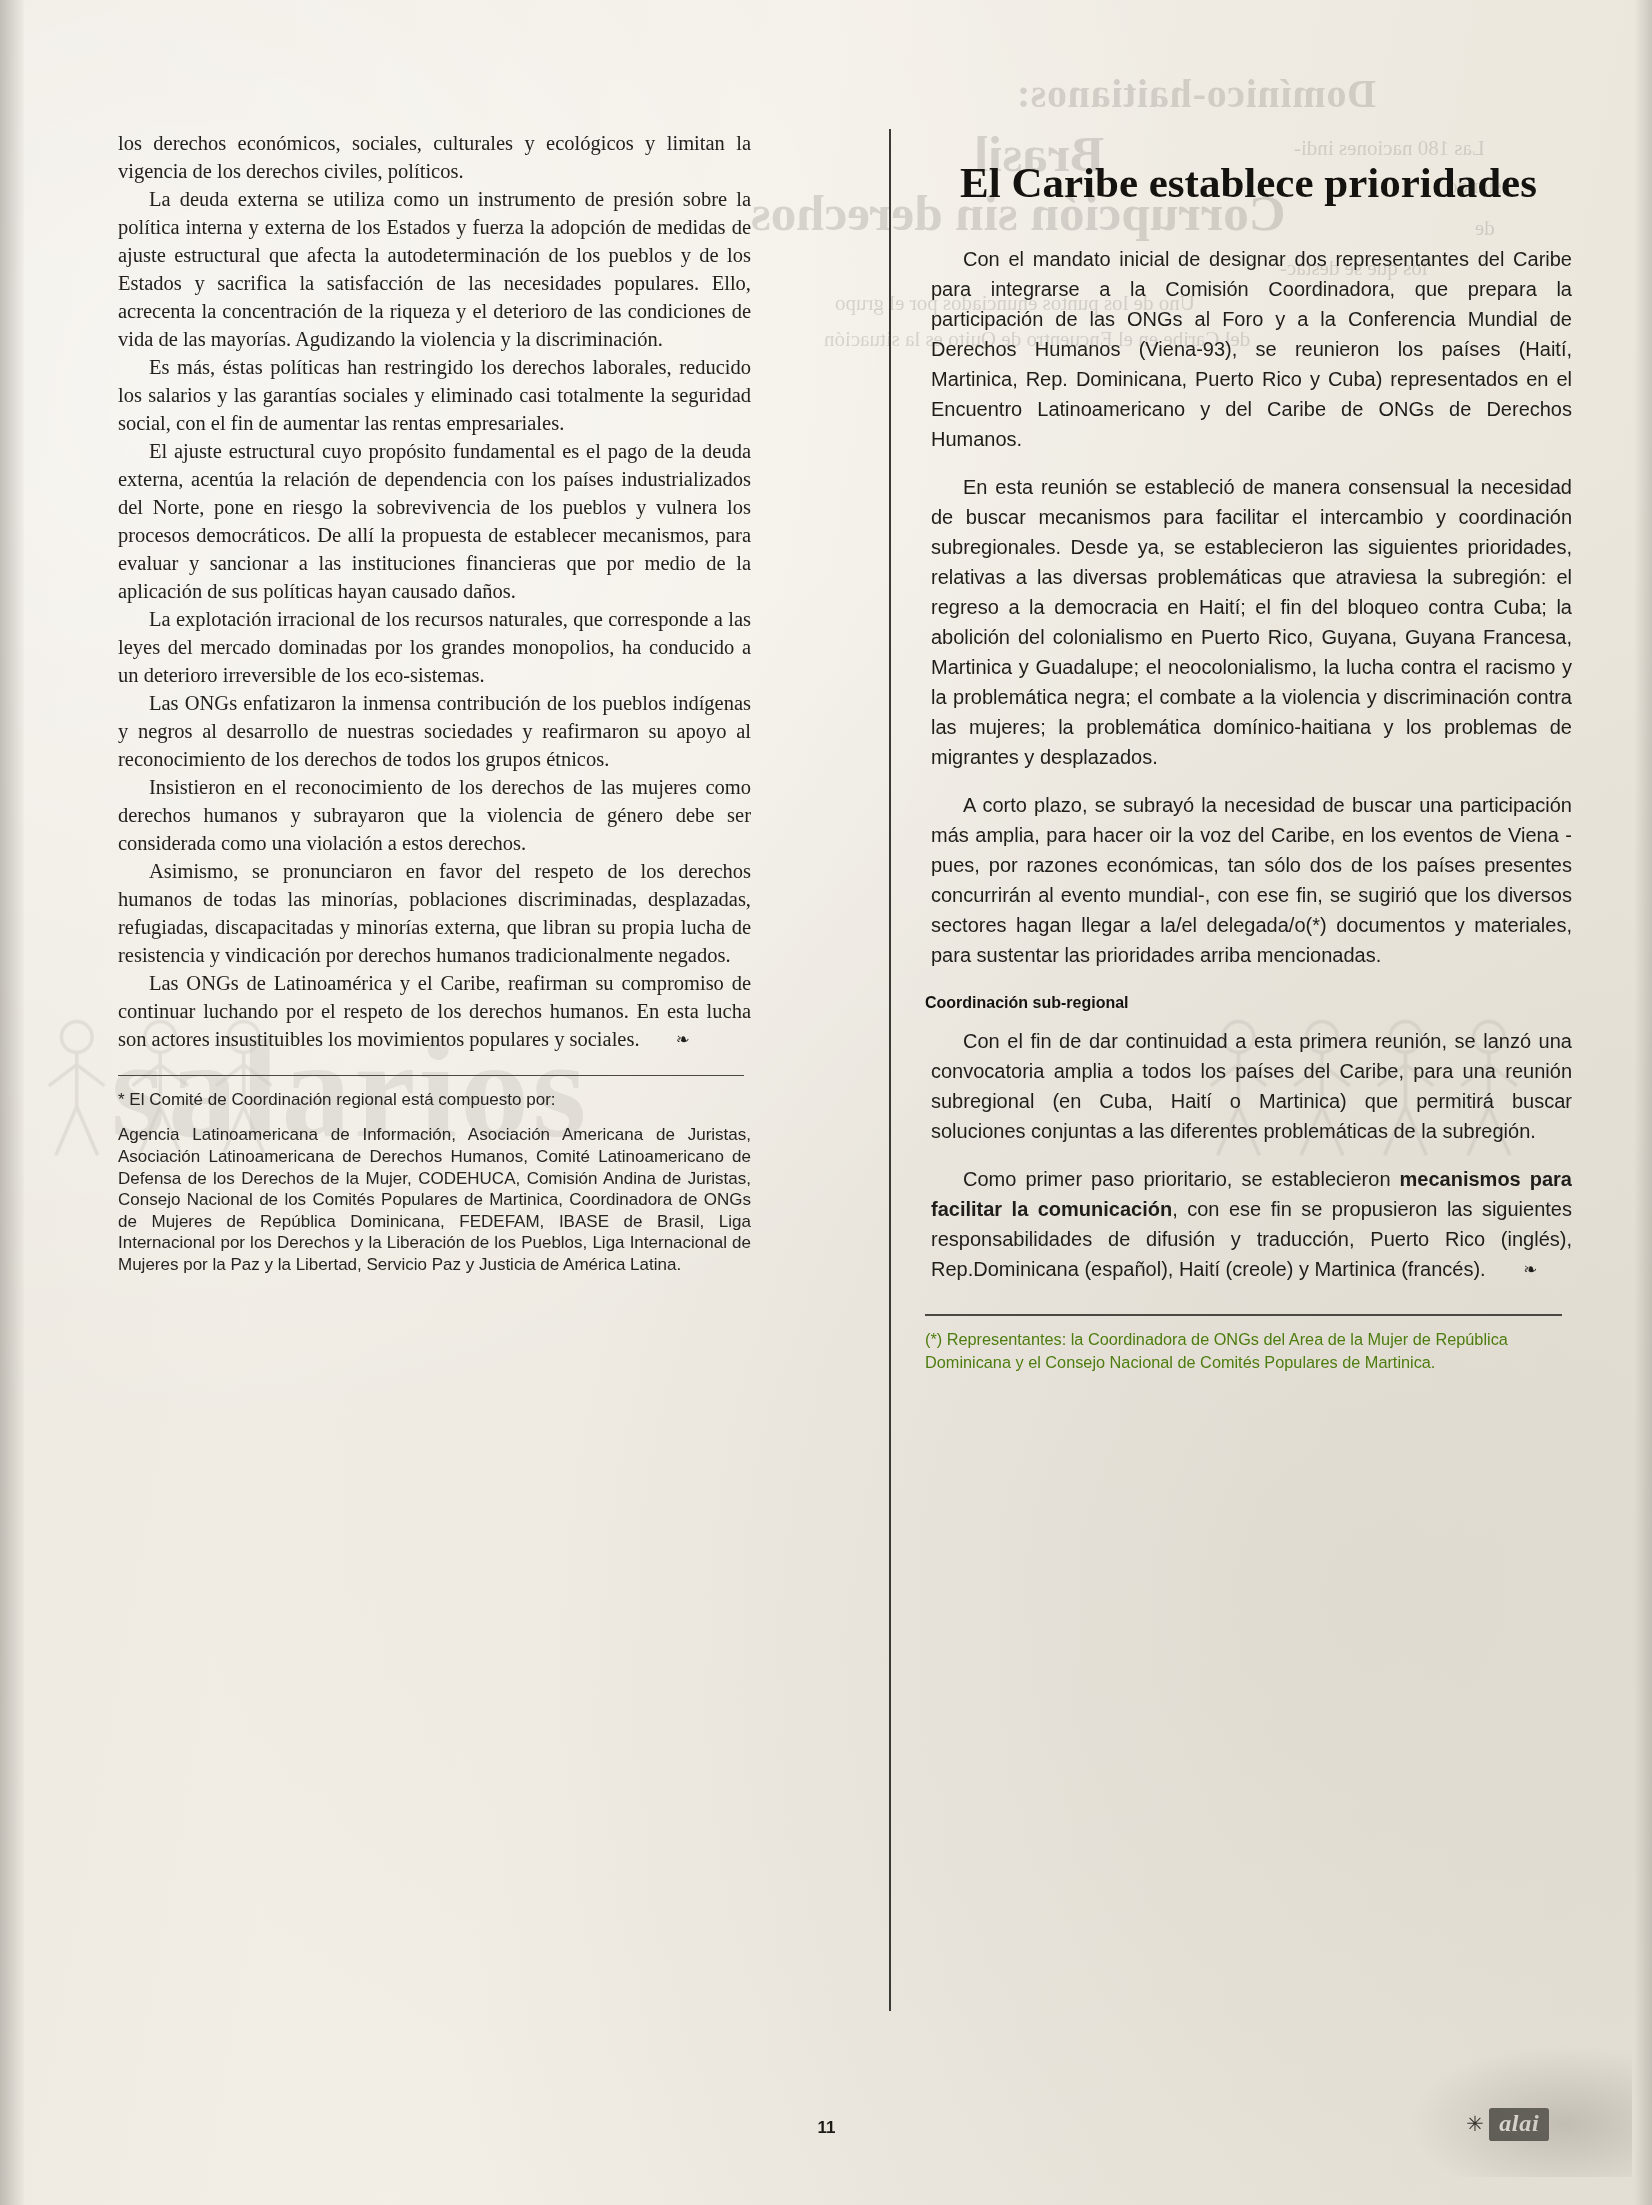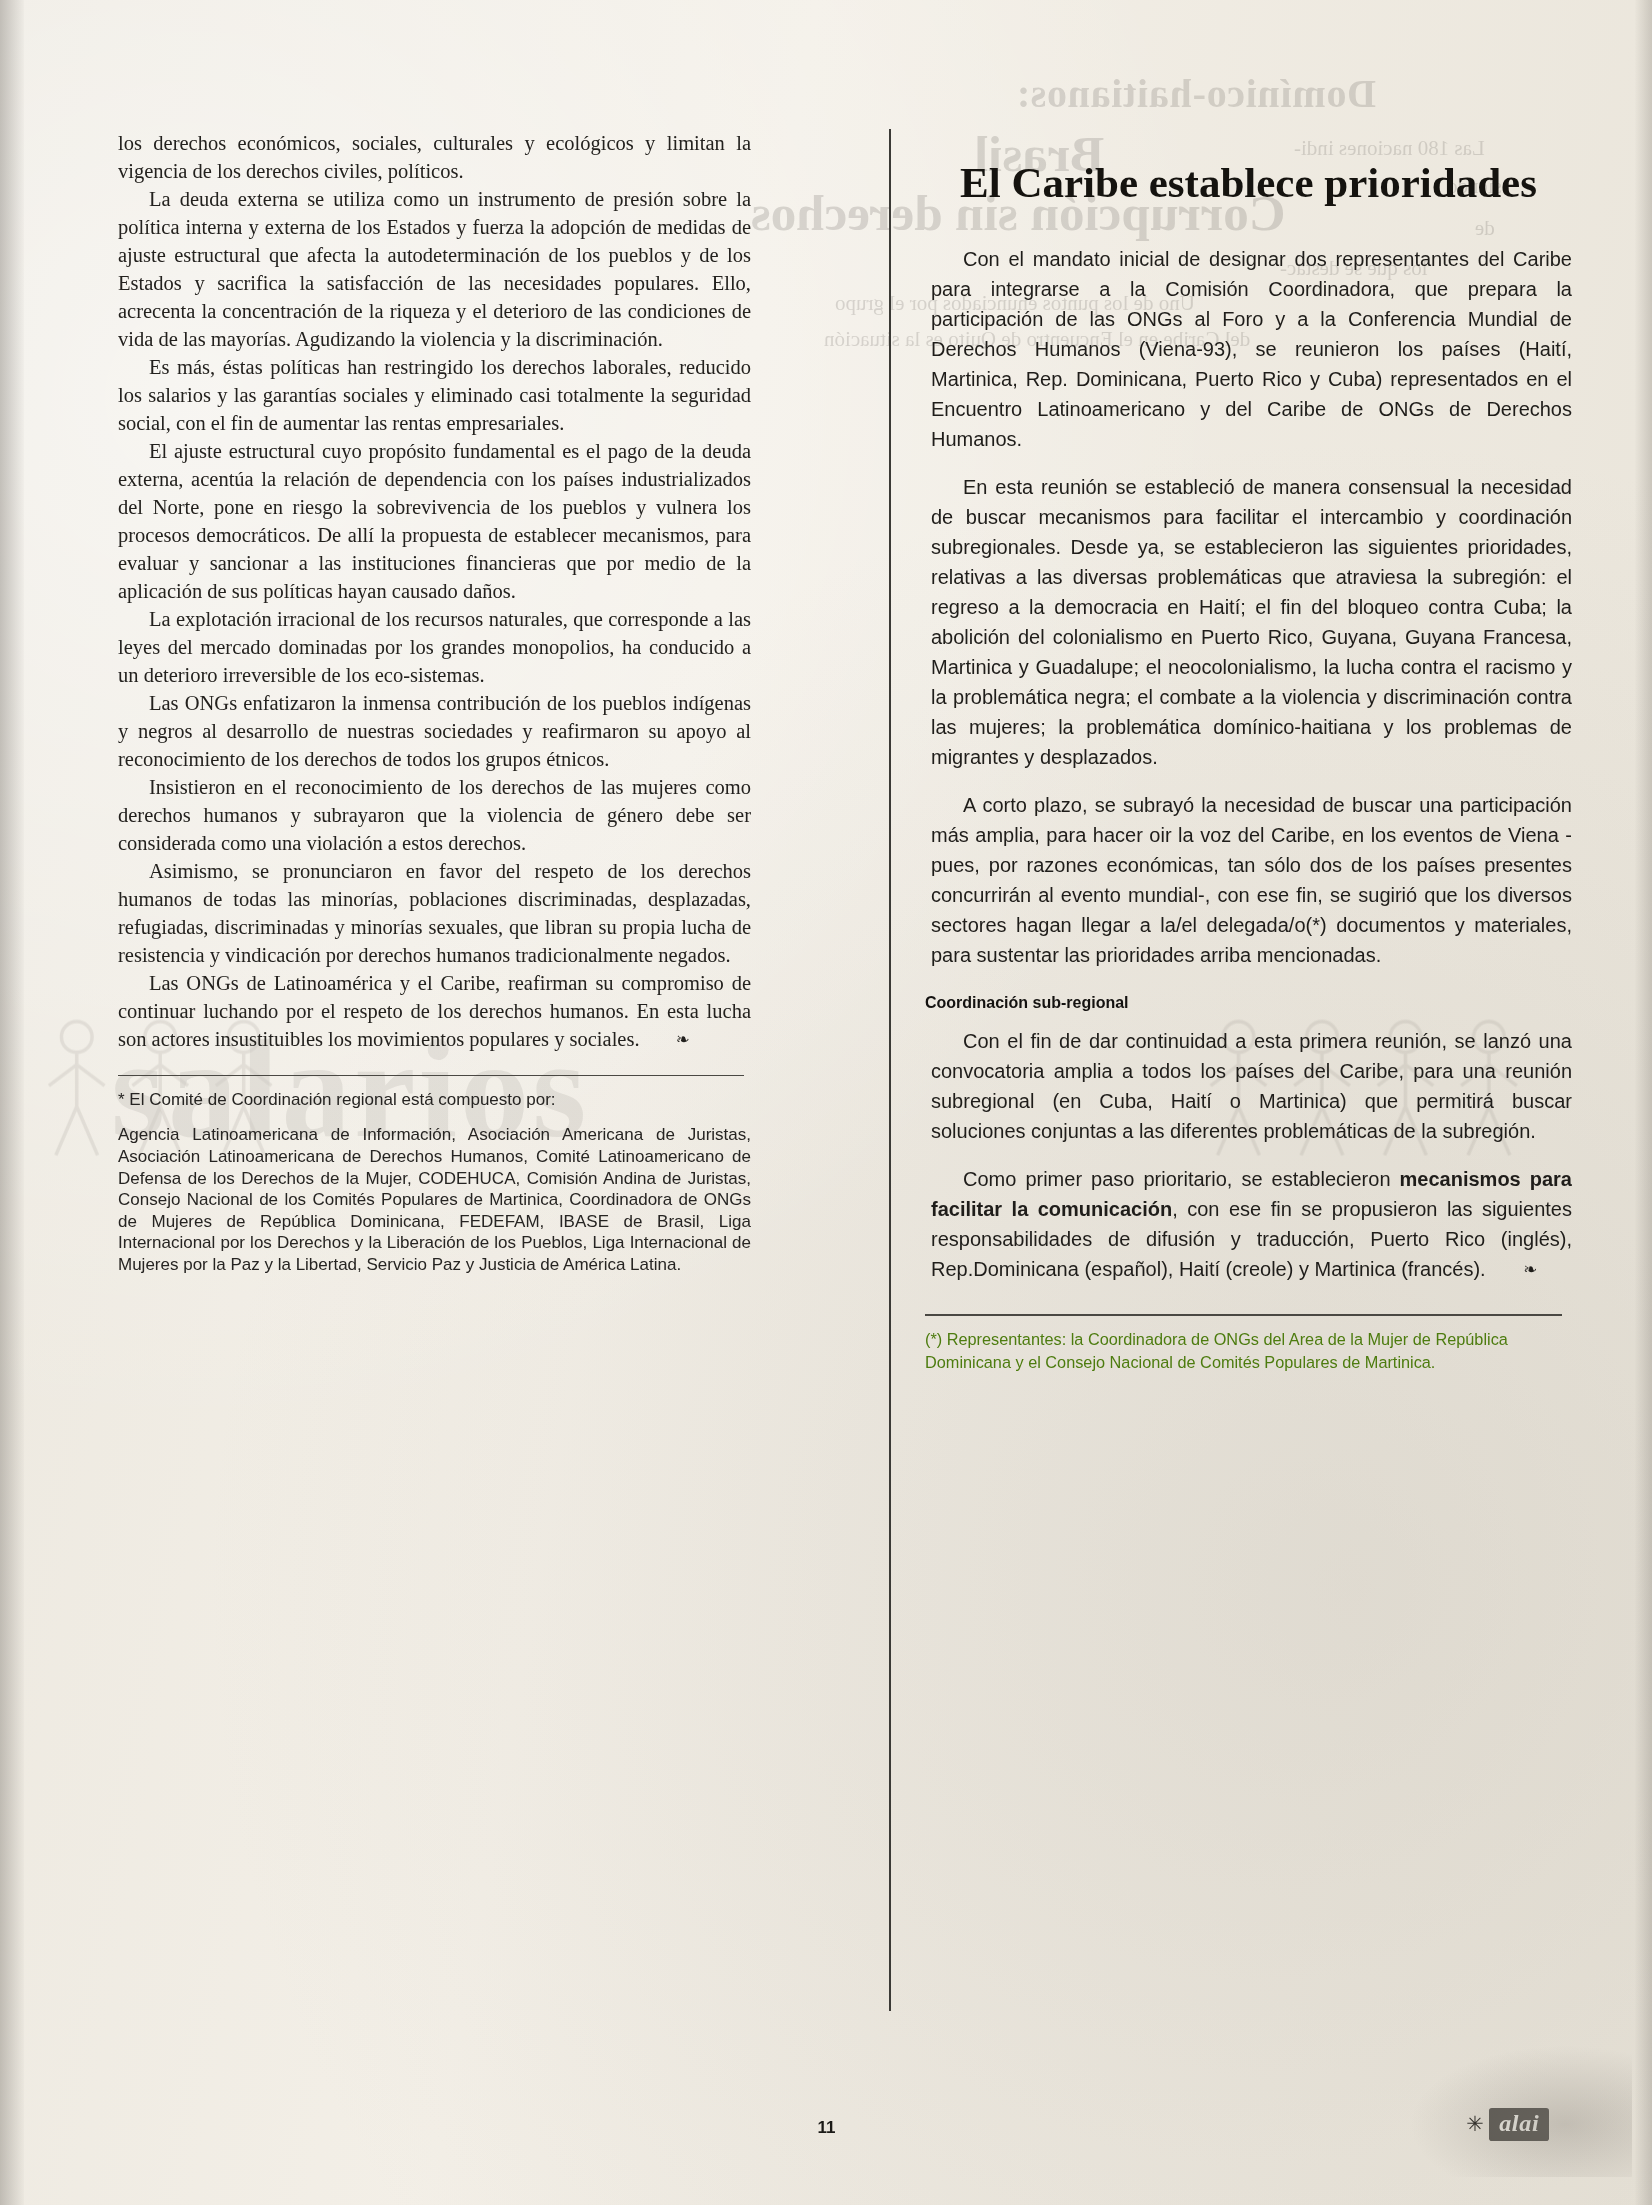--- a/index.html
+++ b/index.html
@@ -313,21 +313,21 @@
 
     <div class="col-left">
       <div class="serif-body">
         <p class="first">los derechos económicos, sociales, culturales y ecológicos y limitan la vigencia de los derechos civiles, políticos.</p>
         <p>La deuda externa se utiliza como un instrumento de presión sobre la política interna y externa de los Estados y fuerza la adopción de medidas de ajuste estructural que afecta la autodeterminación de los pueblos y de los Estados y sacrifica la satisfacción de las necesidades populares. Ello, acrecenta la concentración de la riqueza y el deterioro de las condiciones de vida de las mayorías. Agudizando la violencia y la discriminación.</p>
         <p>Es más, éstas políticas han restringido los derechos laborales, reducido los salarios y las garantías sociales y eliminado casi totalmente la seguridad social, con el fin de aumentar las rentas empresariales.</p>
         <p>El ajuste estructural cuyo propósito fundamental es el pago de la deuda externa, acentúa la relación de dependencia con los países industrializados del Norte, pone en riesgo la sobrevivencia de los pueblos y vulnera los procesos democráticos. De allí la propuesta de establecer mecanismos, para evaluar y sancionar a las instituciones financieras que por medio de la aplicación de sus políticas hayan causado daños.</p>
         <p>La explotación irracional de los recursos naturales, que corresponde a las leyes del mercado dominadas por los grandes monopolios, ha conducido a un deterioro irreversible de los eco-sistemas.</p>
         <p>Las ONGs enfatizaron la inmensa contribución de los pueblos indígenas y negros al desarrollo de nuestras sociedades y reafirmaron su apoyo al reconocimiento de los derechos de todos los grupos étnicos.</p>
         <p>Insistieron en el reconocimiento de los derechos de las mujeres como derechos humanos y subrayaron que la violencia de género debe ser considerada como una violación a estos derechos.</p>
-        <p>Asimismo, se pronunciaron en favor del respeto de los derechos humanos de todas las minorías, poblaciones discriminadas, desplazadas, refugiadas, discriminadas y minorías sexuales, que libran su propia lucha de resistencia y vindicación por derechos humanos tradicionalmente negados.</p>
+        <p>Asimismo, se pronunciaron en favor del respeto de los derechos humanos de todas las minorías, poblaciones discriminadas, desplazadas, refugiadas, discapacitadas y minorías externa, que libran su propia lucha de resistencia y vindicación por derechos humanos tradicionalmente negados.</p>
         <p><span>Las ONGs de Latinoamérica y el Caribe, reafirman su compromiso de continuar luchando por el respeto de los derechos humanos. En esta lucha son actores insustituibles los movimientos populares y sociales.</span> <span class="endmark">❧</span></p>
       </div>
 
       <div class="footnote-rule"></div>
       <div class="footnote">
         <div class="fn-head">* El Comité de Coordinación regional está compuesto por:</div>
         <div>Agencia Latinoamericana de Información, Asociación Americana de Juristas, Asociación Latinoamericana de Derechos Humanos, Comité Latinoamericano de Defensa de los Derechos de la Mujer, CODEHUCA, Comisión Andina de Juristas, Consejo Nacional de los Comités Populares de Martinica, Coordinadora de ONGs de Mujeres de República Dominicana, FEDEFAM, IBASE de Brasil, Liga Internacional por los Derechos y la Liberación de los Pueblos, Liga Internacional de Mujeres por la Paz y la Libertad, Servicio Paz y Justicia de América Latina.</div>
       </div>
     </div>
 

